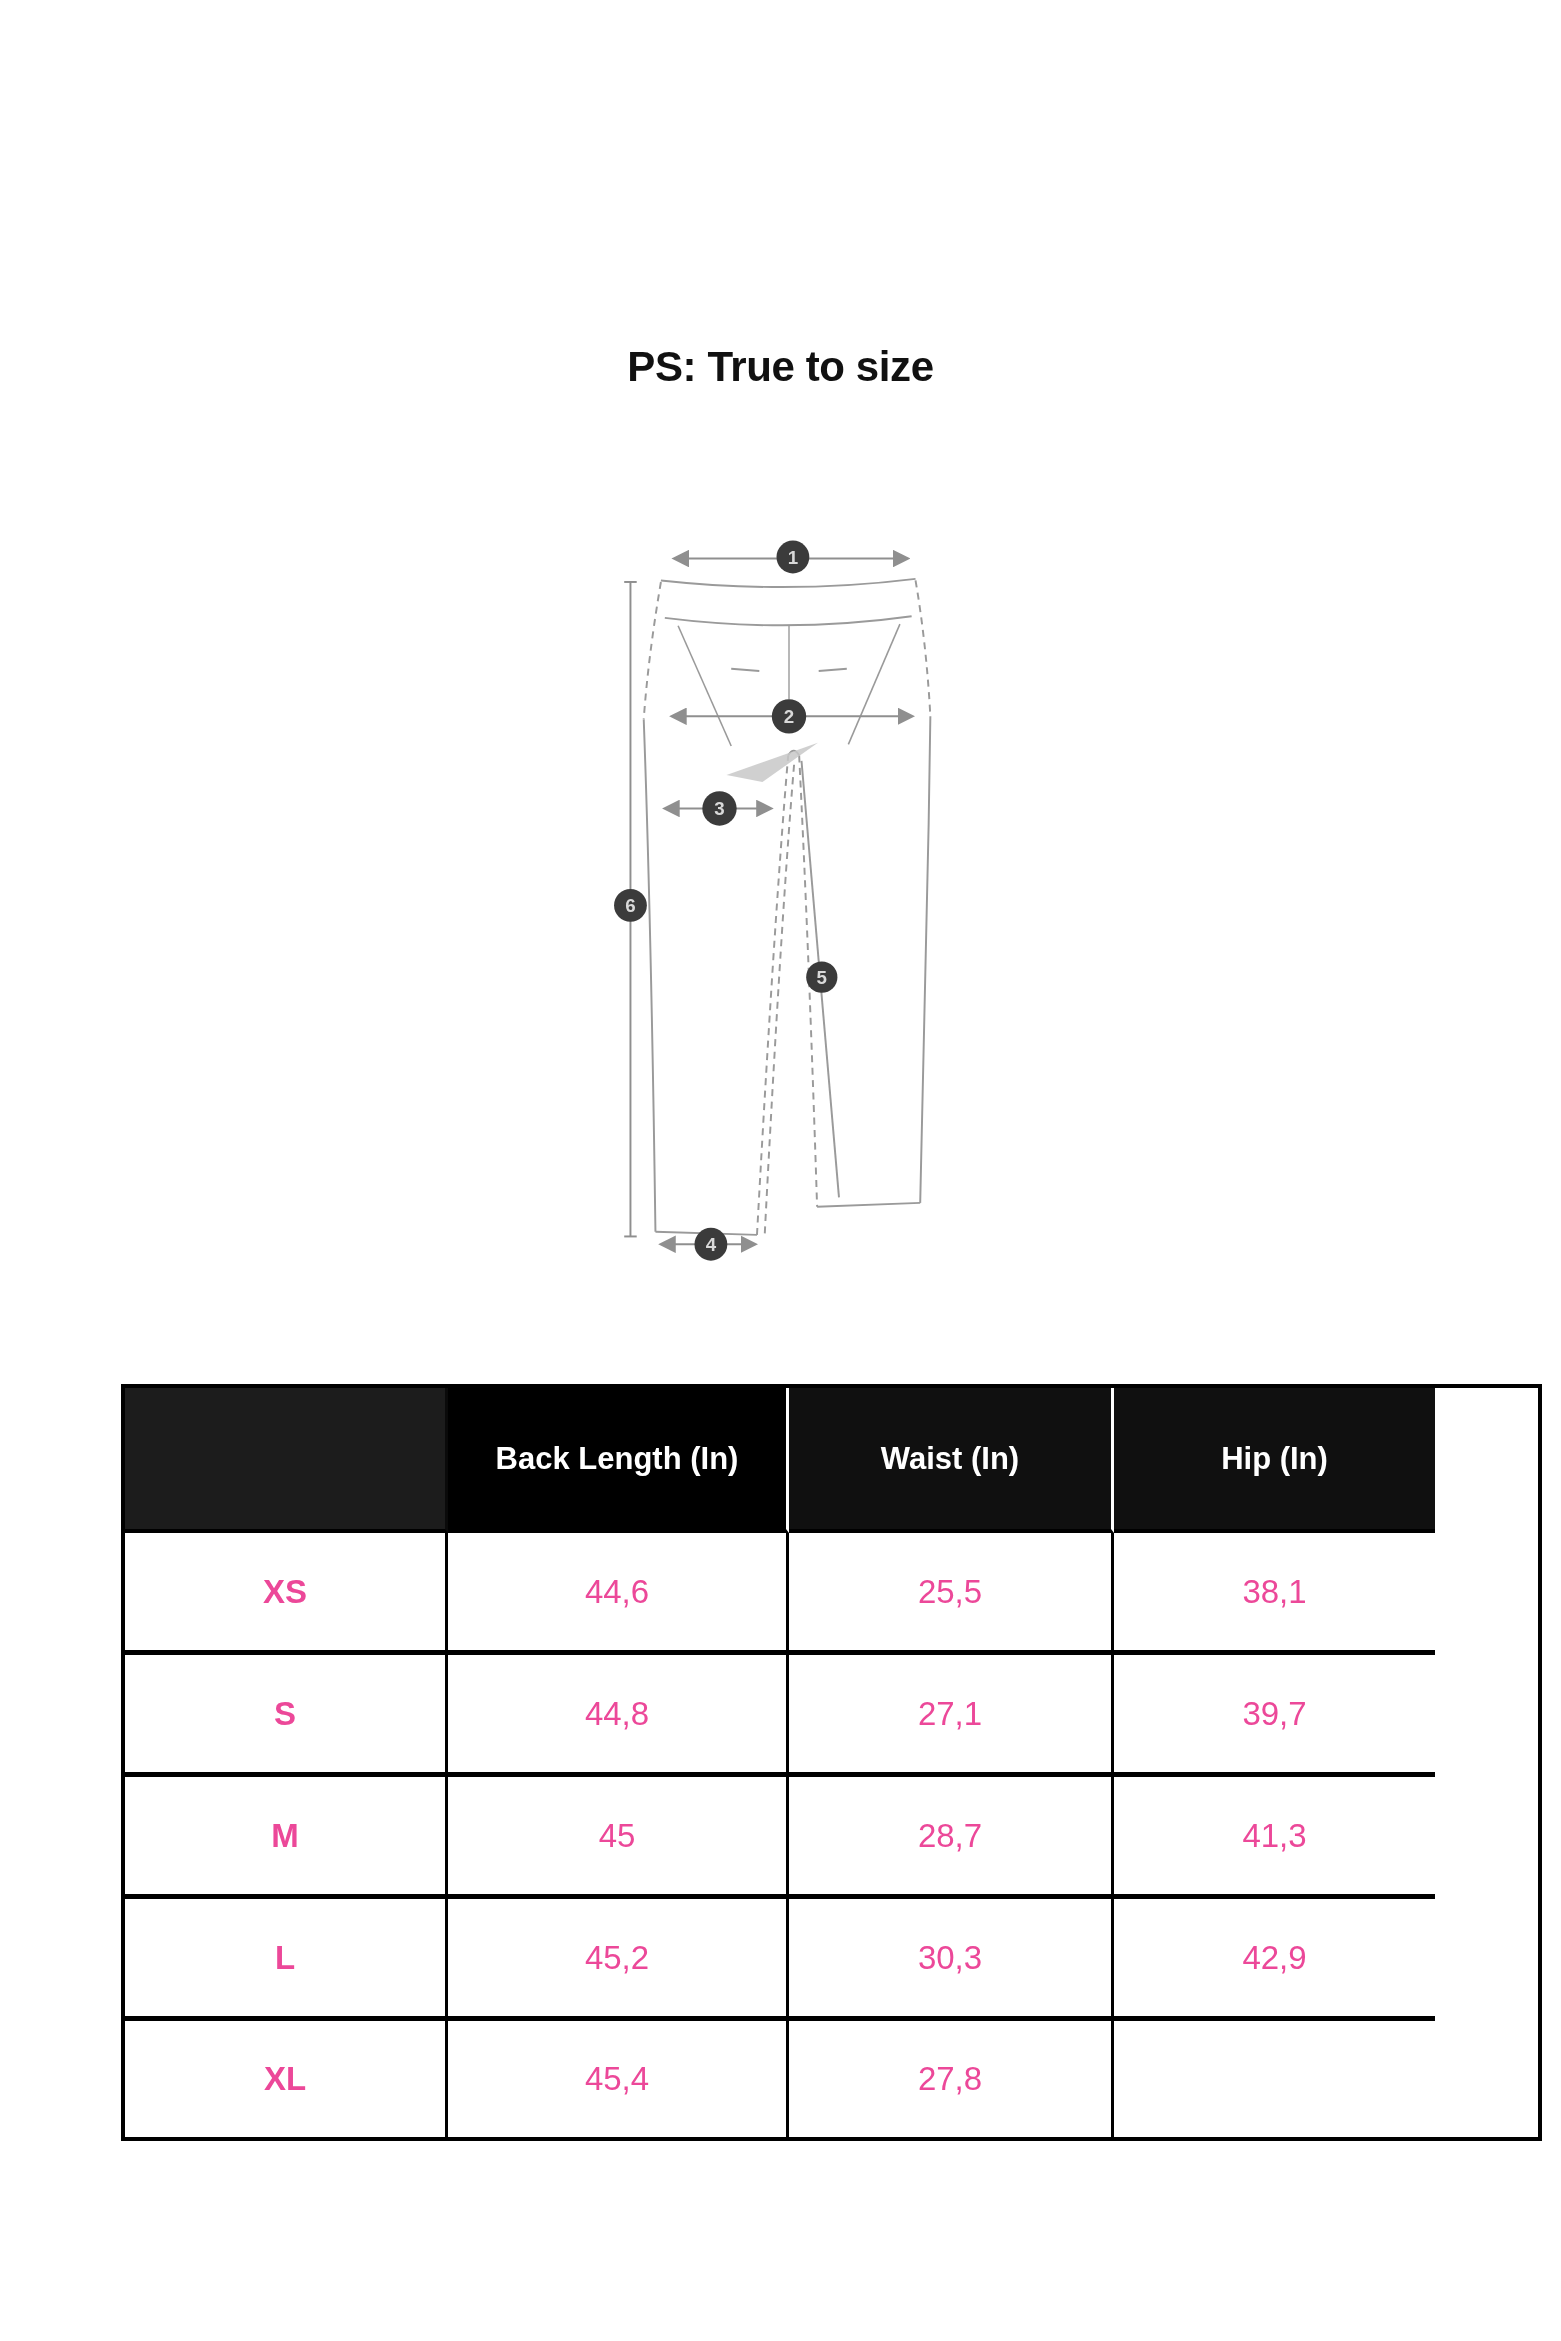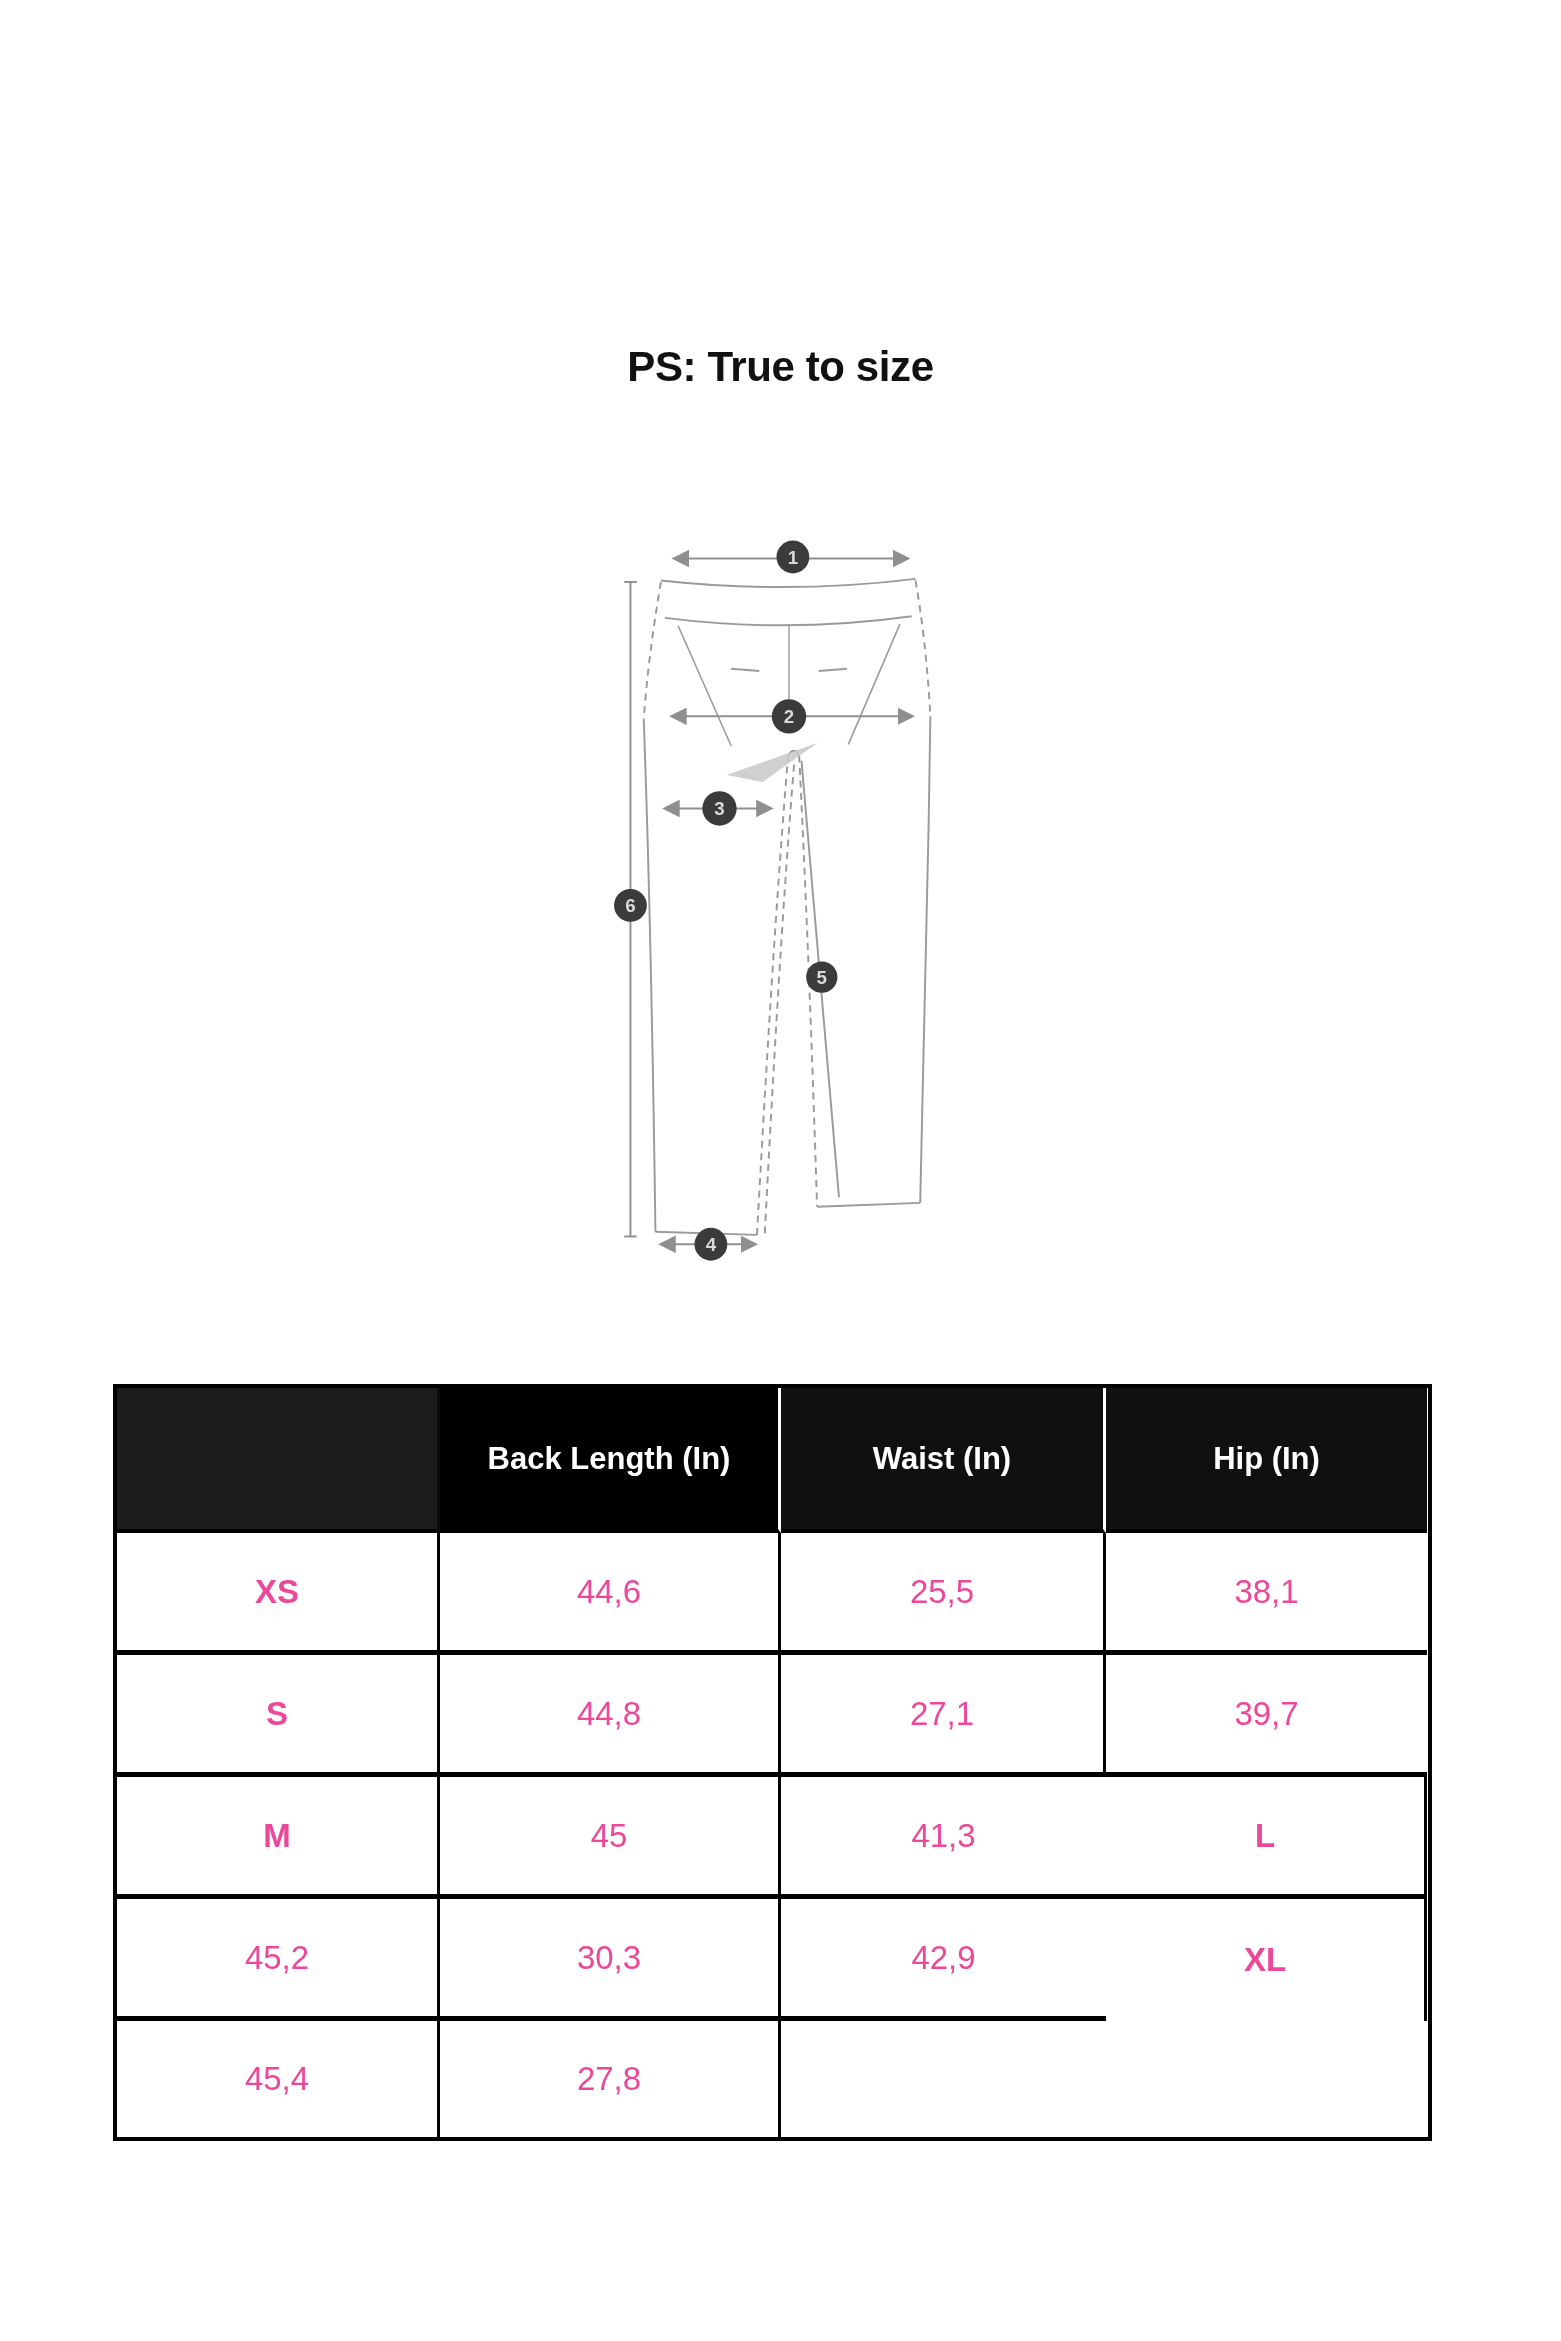--- a/index.html
+++ b/index.html
@@ -8,21 +8,21 @@
 
   .title{
     position:absolute;left:0;top:343px;width:100%;
     text-align:center;font-size:42px;font-weight:700;color:#111;
     letter-spacing:-0.4px;
   }
 
   .diagram{position:absolute;left:578px;top:507px;width:422px;height:781px;}
 
   .size-table{
-    position:absolute;left:113px;top:1384px;width:1319px;
+    position:absolute;left:121px;top:1384px;width:1421px;
     border:4.7px solid #000;box-sizing:border-box;background:#fff;
     display:grid;
     grid-template-columns:323px 341px 325px 321px;
     grid-template-rows:145px 122px 122px 122px 122px 116px;
   }
   .cell{
     display:flex;align-items:center;justify-content:center;
     box-sizing:border-box;background:#fff;
     font-size:33px;color:#ec4899;
   }
@@ -124,20 +124,21 @@
     <div class="cell v h">25,5</div>
     <div class="cell h">38,1</div>
 
     <div class="cell v h size-label">S</div>
     <div class="cell v h">44,8</div>
     <div class="cell v h">27,1</div>
     <div class="cell h">39,7</div>
 
     <div class="cell v h size-label">M</div>
     <div class="cell v h">45</div>
+    <div class="cell v h">28,7</div>
     <div class="cell h">41,3</div>
 
     <div class="cell v h size-label">L</div>
     <div class="cell v h">45,2</div>
     <div class="cell v h">30,3</div>
     <div class="cell h">42,9</div>
 
     <div class="cell v size-label">XL</div>
     <div class="cell v">45,4</div>
     <div class="cell v">27,8</div>

